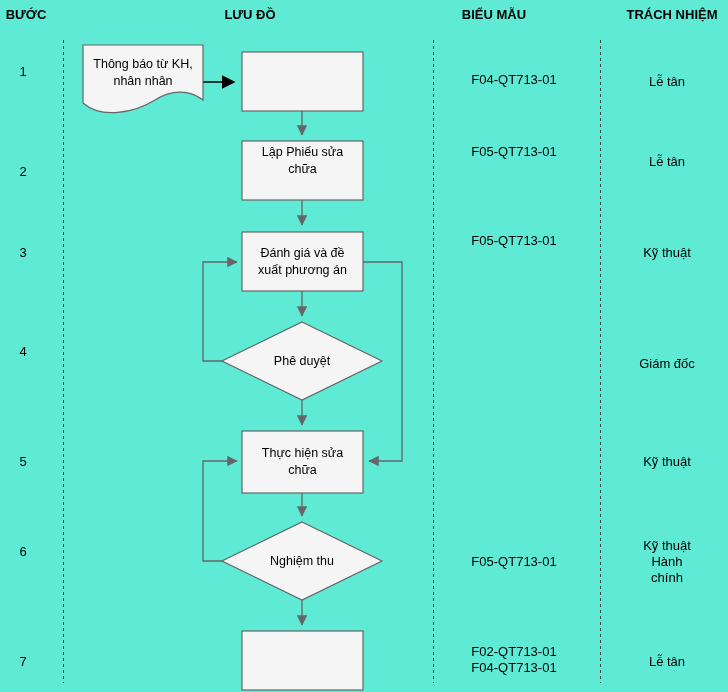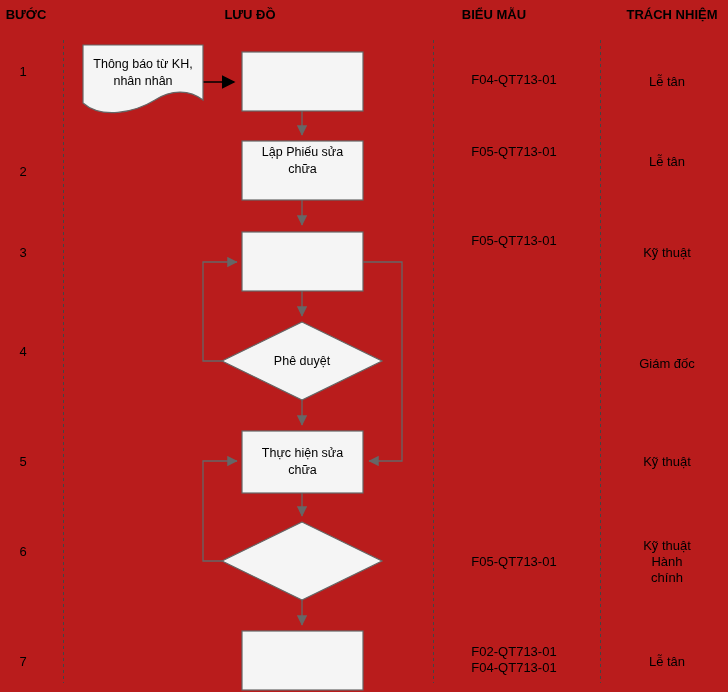--- a/index.html
+++ b/index.html
@@ -1,17 +1,17 @@
 <!DOCTYPE html>
 <html><head>
 <meta charset="utf-8">
 <style>
   html,body{margin:0;padding:0;background:#ffffff;}
   body{width:728px;height:692px;font-family:"Liberation Sans",sans-serif;color:#000;}
-  .stage{position:relative;width:728px;height:692px;overflow:hidden;background:#b91c1c;}
+  .stage{position:relative;width:728px;height:692px;overflow:hidden;background:#5eead4;}
   svg.flow{position:absolute;left:0;top:0;}
   .hdr{position:absolute;top:7px;transform:translateX(-50%);font-weight:bold;font-size:13px;white-space:nowrap;}
   .cell{position:absolute;transform:translate(-50%,-50%);font-size:13px;line-height:16px;text-align:center;white-space:pre-line;}
   .node-label{position:absolute;display:flex;align-items:center;justify-content:center;
               text-align:center;font-size:12.5px;line-height:17px;white-space:pre-line;pointer-events:none;}
 </style>
 </head>
 <body>
 
 <div class="stage">
@@ -53,23 +53,26 @@
     <polygon points="302,322 382,361 302,400 222,361" stroke="#666666" stroke-width="1.2" fill="#F5F5F5"></polygon>
     <rect x="242" y="431" width="121" height="62" stroke="#666666" stroke-width="1.2" fill="#F5F5F5"></rect>
     <polygon points="302,522 382,561 302,600 222,561" stroke="#666666" stroke-width="1.2" fill="#F5F5F5"></polygon>
     <rect x="242" y="631" width="121" height="59" stroke="#666666" stroke-width="1.2" fill="#F5F5F5"></rect>
   </svg>
 
   <div class="node-label" style="left:83px;top:45px;width:120px;height:55px">Thông báo từ KH,
 nhân nhân</div>
   <div class="node-label" style="left:242px;top:131px;width:121px;height:59px">Lập Phiếu sửa
 chữa</div>
+  <div class="node-label" style="left:242px;top:232px;width:121px;height:59px">Đánh giá và đề
+xuất phương án</div>
   <div class="node-label" style="left:222px;top:322px;width:160px;height:78px">Phê duyệt</div>
   <div class="node-label" style="left:242px;top:431px;width:121px;height:62px">Thực hiện sửa
 chữa</div>
+  <div class="node-label" style="left:222px;top:522px;width:160px;height:78px">Nghiệm thu</div>
 
   <div class="cell" style="left:23px;top:72px">1</div>
   <div class="cell" style="left:23px;top:172px">2</div>
   <div class="cell" style="left:23px;top:253px">3</div>
   <div class="cell" style="left:23px;top:352px">4</div>
   <div class="cell" style="left:23px;top:462px">5</div>
   <div class="cell" style="left:23px;top:552px">6</div>
   <div class="cell" style="left:23px;top:662px">7</div>
 
   <div class="cell" style="left:514px;top:80px">F04-QT713-01</div>

